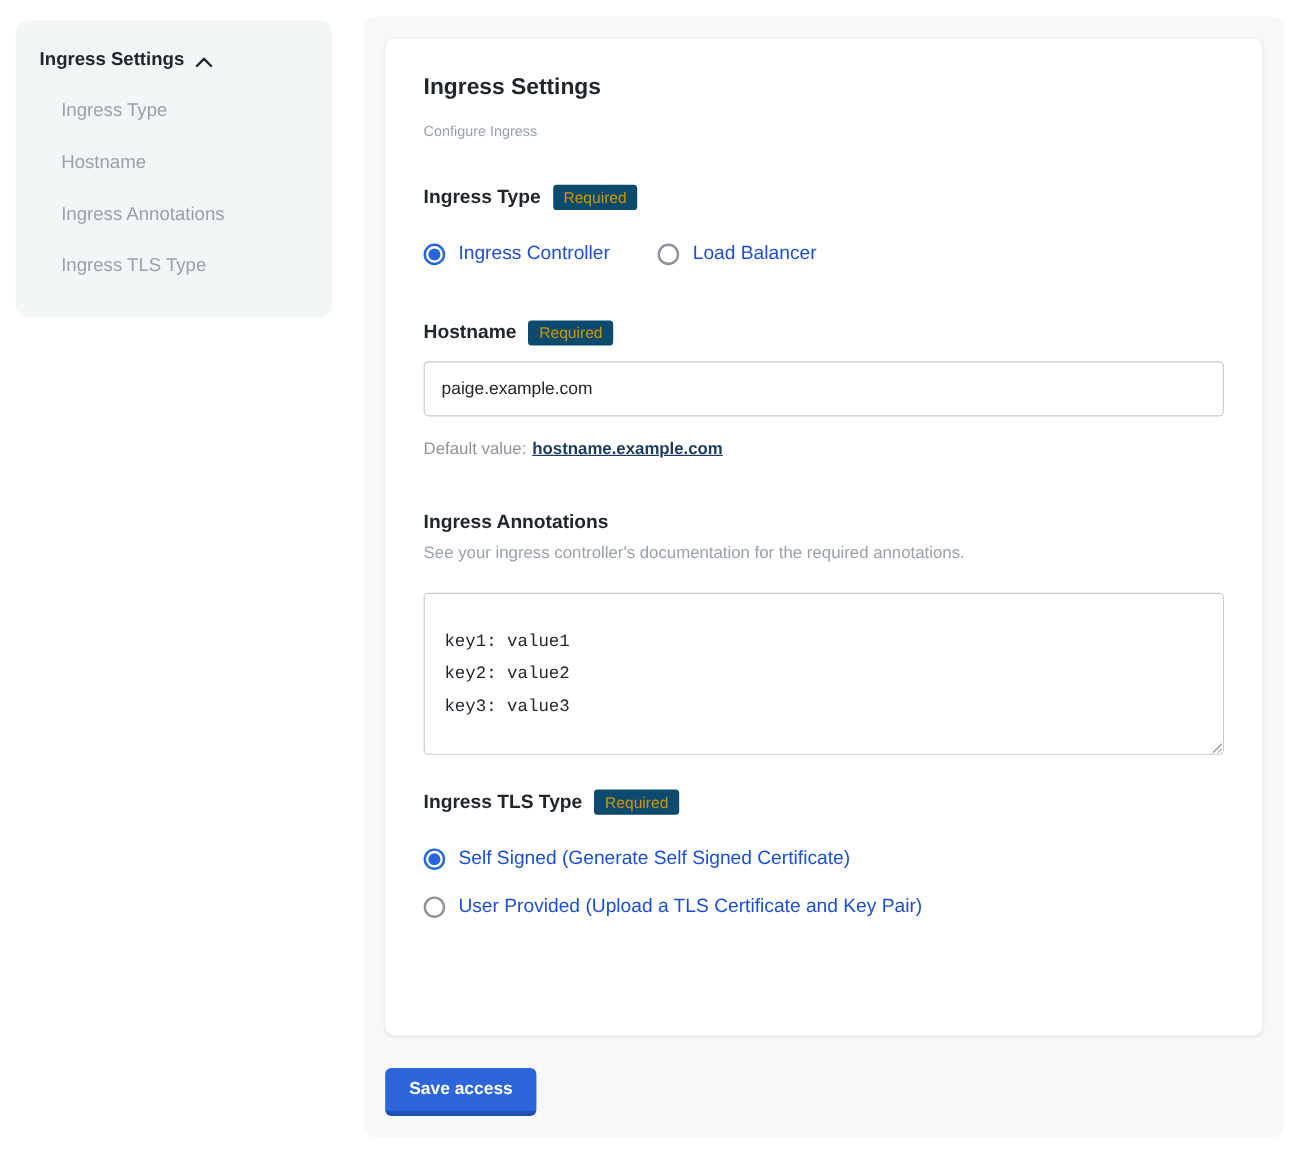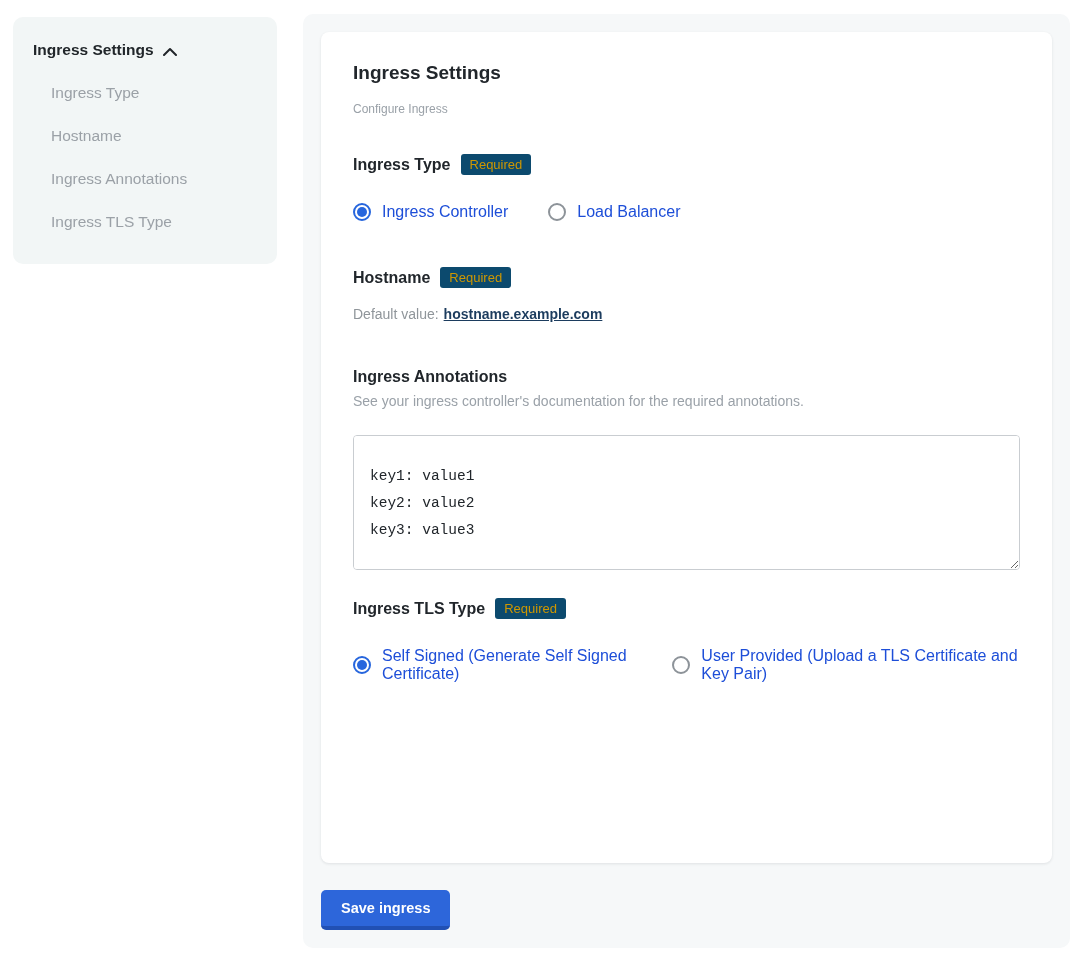--- a/index.html
+++ b/index.html
@@ -94,21 +94,21 @@
     border-radius: 3px;
   }
   .desc {
     margin: 0 0 24px 0;
     font-size: 14px;
     color: #9aa1a8;
   }
 
   
   .radio-row { display: flex; align-items: center; gap: 40px; margin-top: 28px; }
-  .radio-col { display: flex; flex-direction: row; gap: 22px; margin-top: 28px; }
+  .radio-col { display: flex; flex-direction: column; gap: 22px; margin-top: 28px; text-align: right; }
   .radio-option {
     display: flex;
     align-items: center;
     gap: 11px;
     cursor: pointer;
   }
   .radio {
     width: 18px;
     height: 18px;
     border-radius: 50%;
@@ -223,20 +223,21 @@
           <span class="radio-label">Load Balancer</span>
         </label>
       </div>
     </div>
 
     <div class="field">
       <div class="field-head">
         <span class="field-label">Hostname</span>
         <span class="badge">Required</span>
       </div>
+      <input class="text-input" type="text" value="paige.example.com" style="">
       <div class="default-line">
         <span>Default value:</span><span class="default-value">hostname.example.com</span>
       </div>
     </div>
 
     <div class="field field-annotations">
       <div class="field-head">
         <span class="field-label">Ingress Annotations</span>
       </div>
       <p class="desc">See your ingress controller's documentation for the required annotations.</p>
@@ -257,14 +258,14 @@
         </label>
         <label class="radio-option">
           <span class="radio"></span>
           <span class="radio-label">User Provided (Upload a TLS Certificate and Key Pair)</span>
         </label>
       </div>
     </div>
 
   </section>
 
-  <button class="save-button">Save ingress</button>
+  <button class="save-button">Save access</button>
 </main>
 
 </body></html>

